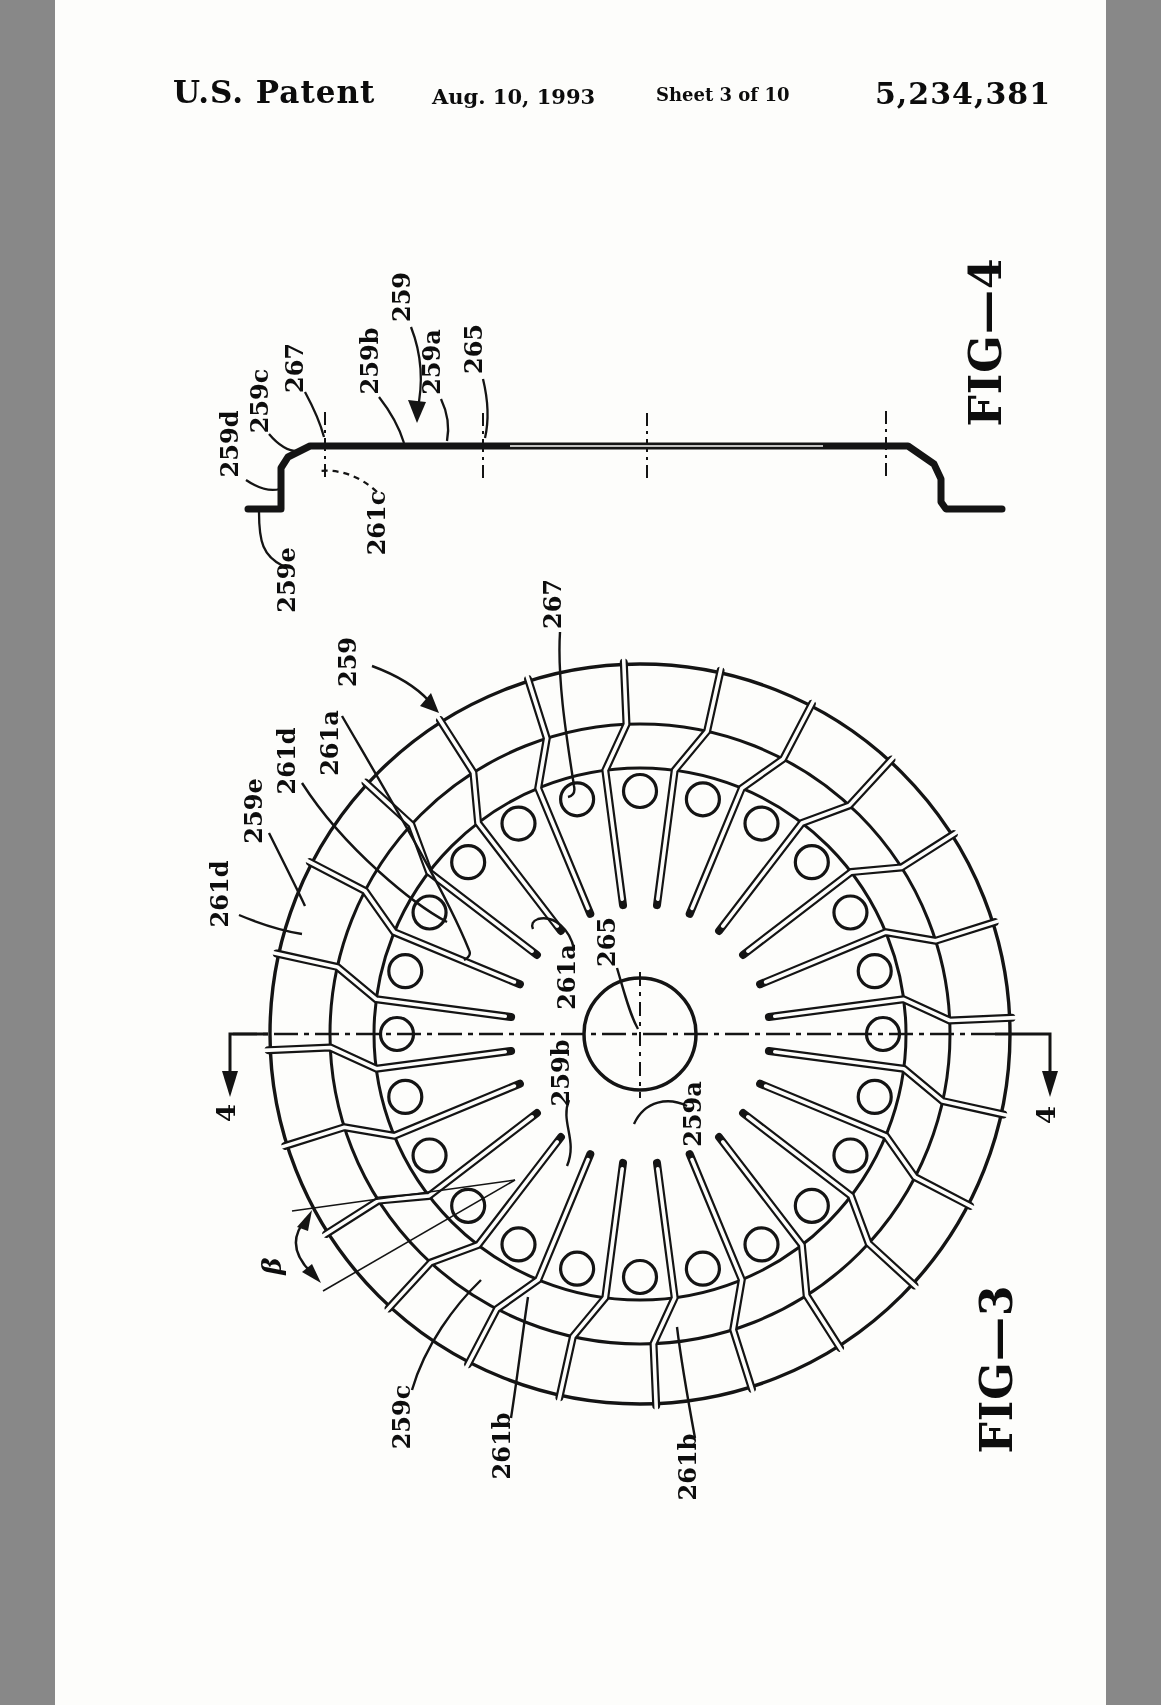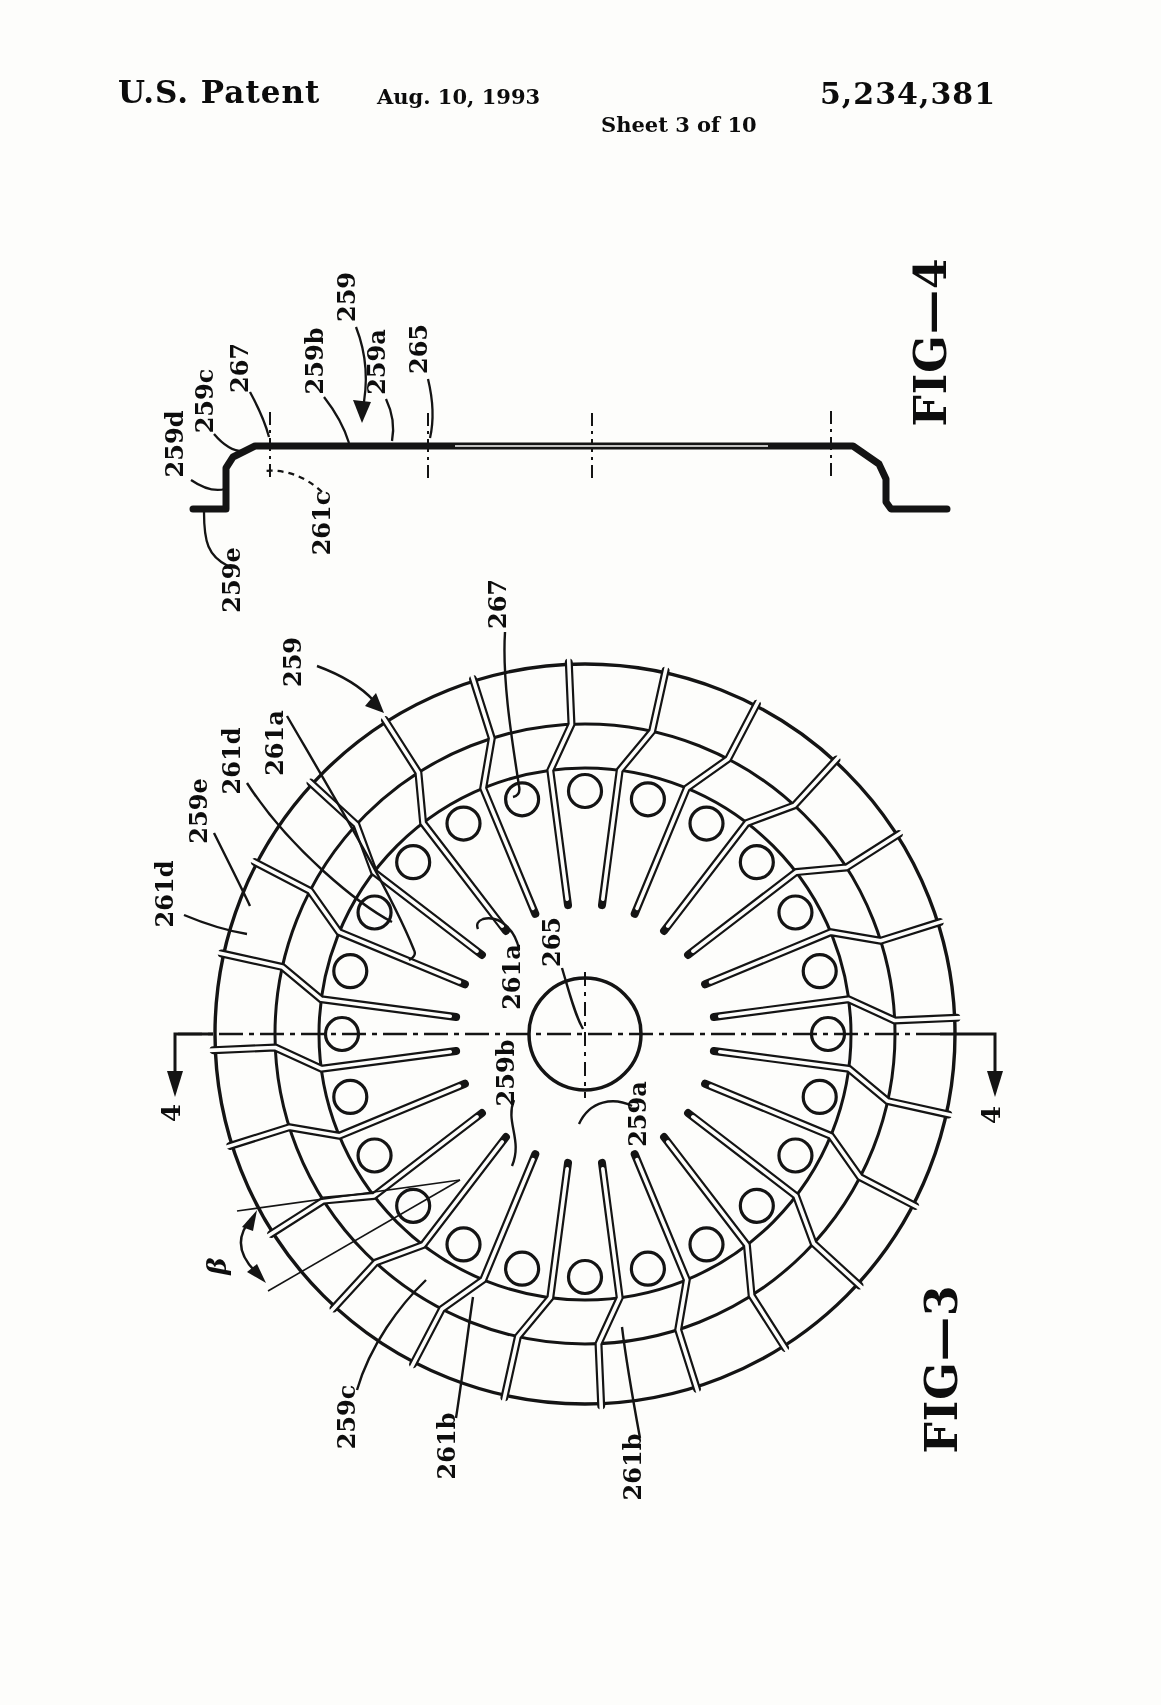--- a/index.html
+++ b/index.html
@@ -1,21 +1,21 @@
 <!DOCTYPE html>
 <html><head>
 <meta charset="utf-8">
 <style>
   html,body{margin:0;padding:0;background:#888;}
-  #page{position:relative;width:1161px;height:1705px;background:#fdfdfb;margin:0 auto;
+  #page{position:relative;width:1051px;height:1705px;background:#fdfdfb;margin:0 auto;
         font-family:"DejaVu Serif", serif;color:#111;overflow:hidden;}
   .hdr{position:absolute;white-space:nowrap;font-weight:bold;color:#0c0c0c;}
   #h-pub{left:118px;top:74px;font-size:31px;letter-spacing:1px;}
   #h-date{left:377px;top:84px;font-size:21px;}
-  #h-sheet{left:601px;top:84px;font-size:21px;margin-top:28px;}
+  #h-sheet{left:601px;top:84px;font-size:18px;}
   #h-num{left:820px;top:76px;font-size:30px;letter-spacing:1px;text-align:center;}
   svg{position:absolute;left:0;top:0;}
   .lbl{font-family:"DejaVu Serif",serif;font-weight:bold;font-size:24px;fill:#0d0d0d;}
   .beta{font-style:italic;font-size:26px;}
   .sec4{font-size:26px;}
   .fig-title{font-family:"DejaVu Serif",serif;font-weight:bold;font-size:44px;fill:#0d0d0d;letter-spacing:1px;}
   .ink{stroke:#141414;fill:none;}
 </style>
 </head>
 <body>

